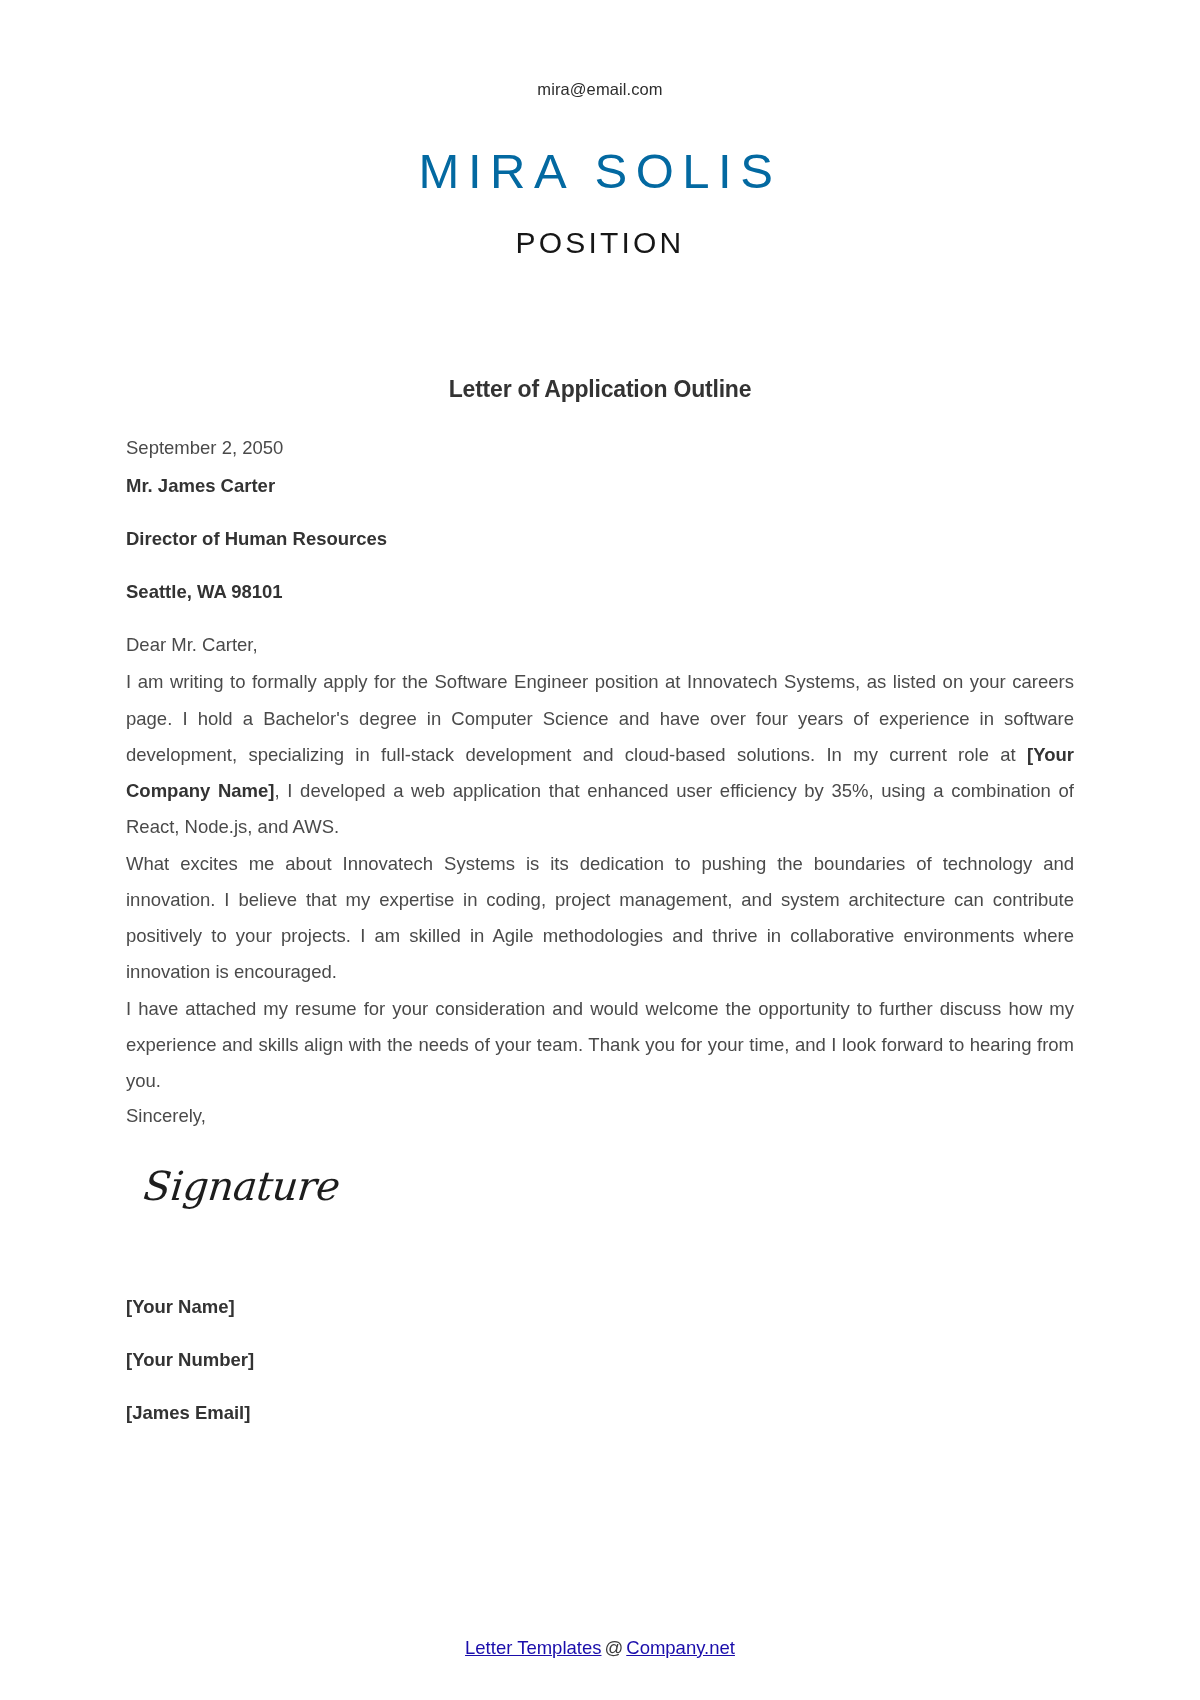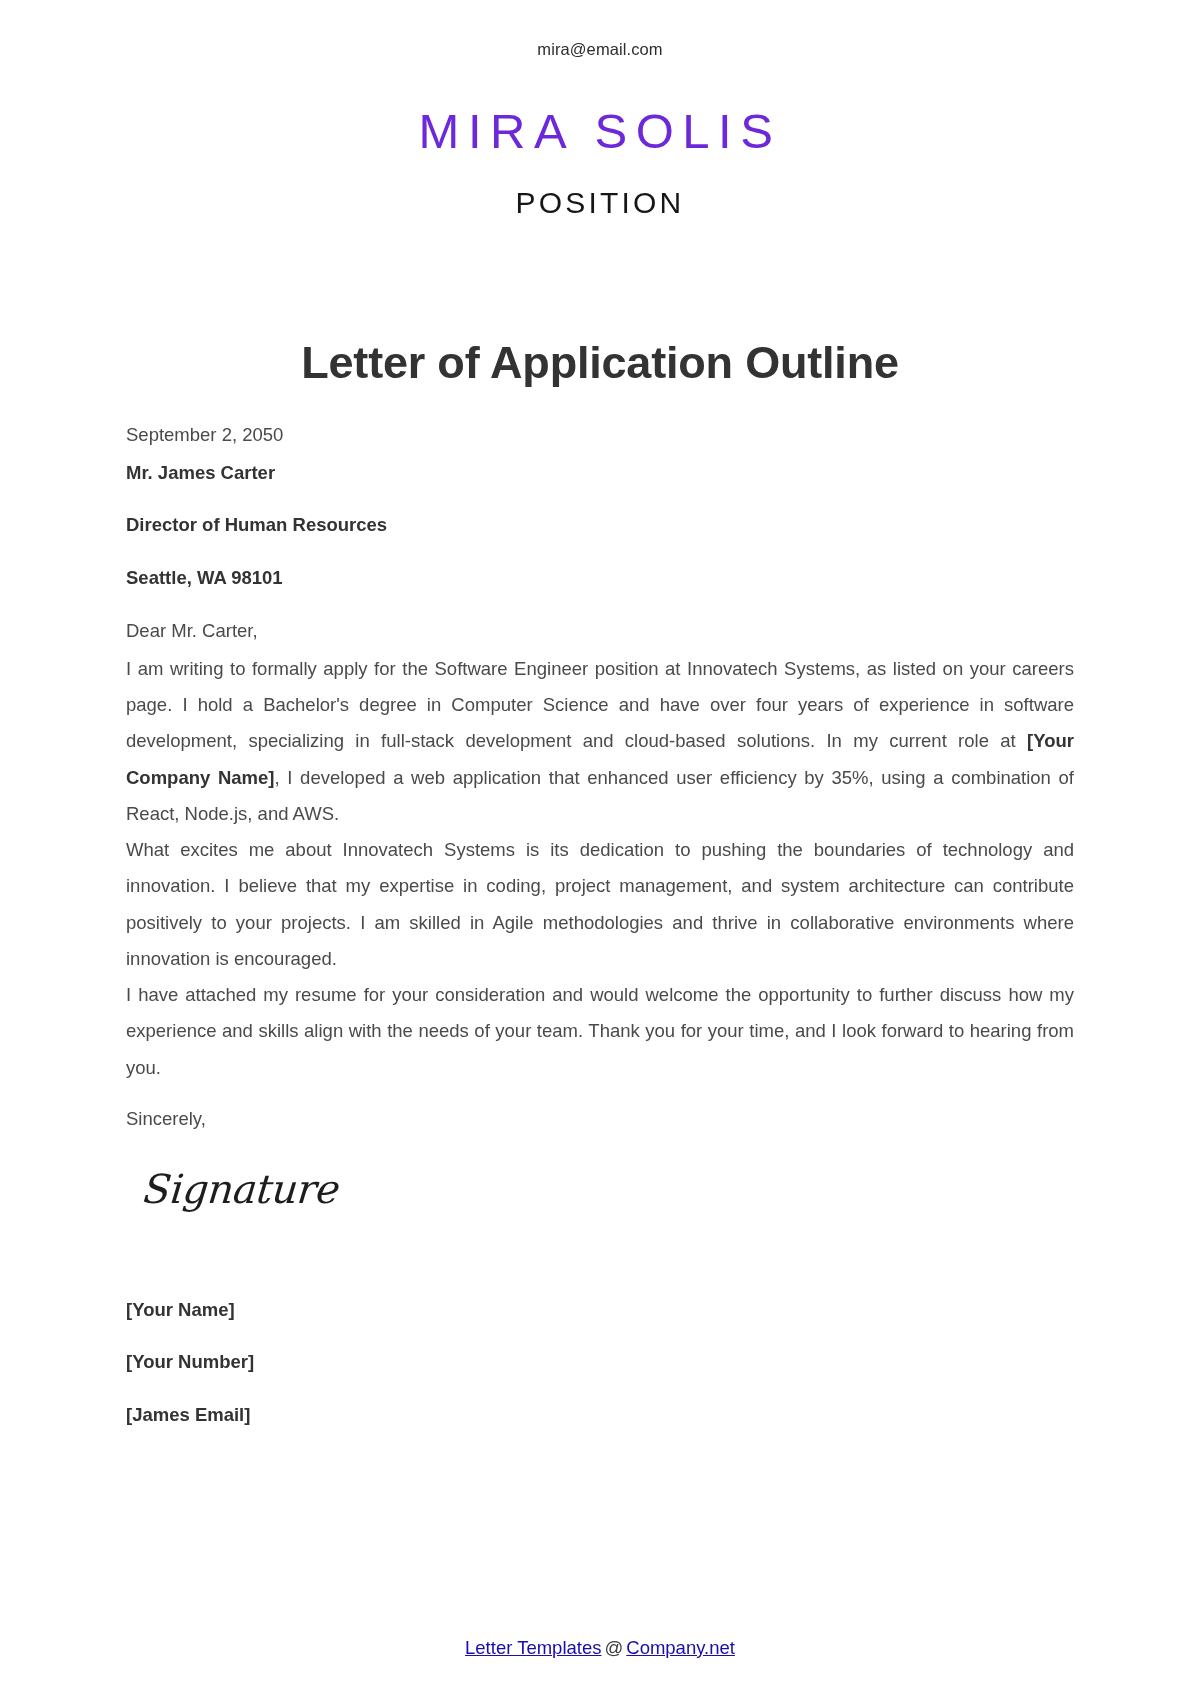--- a/index.html
+++ b/index.html
@@ -27,44 +27,45 @@
   
   .letterhead {
     padding-top: 40px;
     text-align: center;
   }
   .lh-email {
     font-size: 16.5px;
     color: #2d2d2d;
     letter-spacing: 0.1px;
     line-height: 1.2;
+    margin-top: 40px;
   }
   .lh-name {
     margin-top: 47px;
     font-size: 49px;
     font-weight: 400;
     letter-spacing: 8.5px;
-    color: #6d28d9;
+    color: #0369a1;
     line-height: 1;
     font-family: "Liberation Sans", sans-serif;
   }
   .lh-position {
     margin-top: 32px;
     font-size: 30px;
     font-weight: 400;
     letter-spacing: 3.2px;
     color: #161616;
     line-height: 1;
   }
 
   
   .doc-title {
     margin-top: 118px;
     text-align: center;
-    font-size: 45px;
+    font-size: 23px;
     font-weight: bold;
     color: #333333;
     letter-spacing: -0.2px;
     line-height: 1.2;
   }
 
   
   .letter-body {
     margin-top: 32px;
     padding: 0 86px 0 86px;
@@ -104,21 +105,21 @@
 
   p.para b {
     color: #333333;
     font-weight: bold;
   }
 
   .closing {
     font-size: 18.5px;
     color: #4a4a4a;
     line-height: 1.45;
-    margin-top: 20px;
+    margin-top: 4px;
   }
 
   
   .signature-wrap {
     margin-top: 36px;
     padding-left: 18px;
     height: 58px;
   }
   .signature {
     font-family: "DejaVu Serif", serif;

